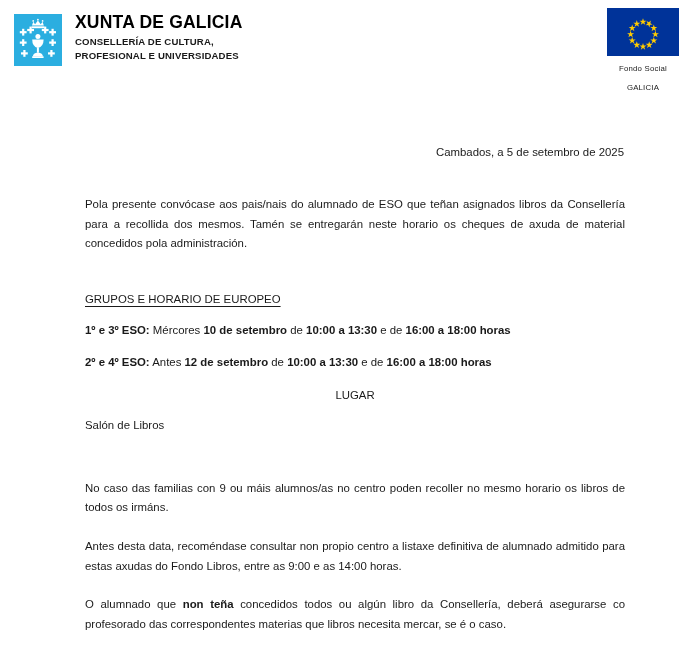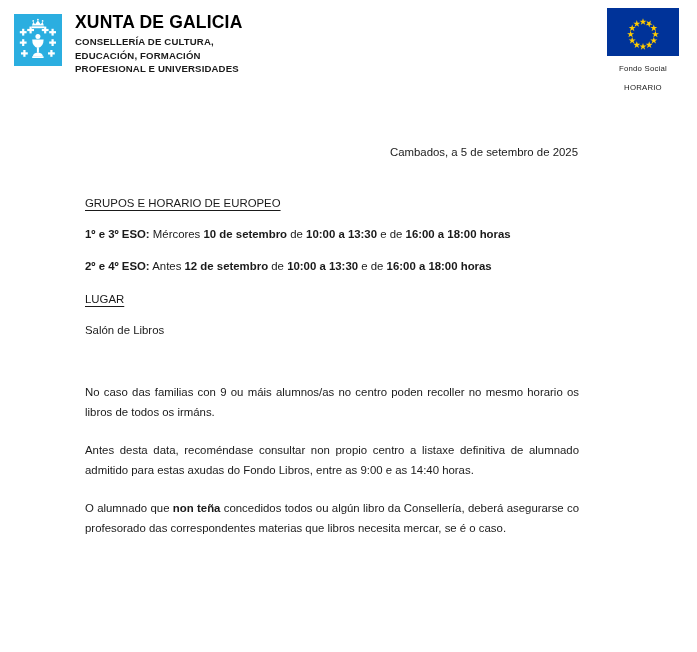--- a/index.html
+++ b/index.html
@@ -82,21 +82,21 @@
   .eu-caption2 {
     font-size: 7.8px;
     color: #1a1a1a;
     margin-top: 10px;
     line-height: 1.2;
     letter-spacing: 0.2px;
   }
 
   
   .doc {
-    padding: 0 118px 0 85px;
+    padding: 0 72px 0 85px;
     font-size: 11.4px;
   }
   .date-line {
     text-align: right;
     font-size: 11.4px;
     margin-top: 36px;
     padding-right: 1px;
   }
   .para {
     text-align: justify;
@@ -112,23 +112,23 @@
     text-underline-offset: 2.5px;
     line-height: 1.7;
   }
   .sched {
     margin-top: 12px;
     line-height: 1.7;
     white-space: nowrap;
   }
   .lugar-head {
     margin-top: 14px;
-    text-decoration: underline;
     text-underline-offset: 2.5px;
     line-height: 1.7;
+    text-align: center;
   }
   .lugar-val {
     margin-top: 11px;
     line-height: 1.7;
   }
   .para-gap1 { margin-top: 43px; }
   .para-gap2 { margin-top: 19px; }
   .para-gap3 { margin-top: 19px; }
   b { font-weight: bold; }
 </style>
@@ -192,21 +192,20 @@
             <rect x="-1.1" y="-3.4" width="2.2" height="6.8"></rect>
               <rect x="-3.4" y="-1.1" width="6.8" height="2.2"></rect>
           </g>
         </g>
       </svg>
     </div>
 
     <div class="brand-text">
       <div class="brand-title">XUNTA DE GALICIA</div>
       <div class="brand-sub">CONSELLERÍA DE CULTURA,</div>
-      <div class="brand-sub" style="margin-top:0">EDUCACIÓN, FORMACIÓN</div>
       <div class="brand-sub" style="margin-top:0">PROFESIONAL E UNIVERSIDADES</div>
     </div>
   </div>
 
   <div class="eu-block">
     <div class="eu-flag">
       <svg viewBox="0 0 72 48" width="72" height="48" aria-hidden="true">
         <rect x="0" y="0" width="72" height="48" fill="#003399"></rect>
         <g fill="#FFCC00">
           <polygon points="36,11.2 36.85,13.75 39.5,13.75 37.35,15.3 38.2,17.85 36,16.3 33.8,17.85 34.65,15.3 32.5,13.75 35.15,13.75" transform="translate(0,-1)"></polygon>
@@ -218,28 +217,29 @@
           <polygon points="36,11.2 36.85,13.75 39.5,13.75 37.35,15.3 38.2,17.85 36,16.3 33.8,17.85 34.65,15.3 32.5,13.75 35.15,13.75" transform="translate(0,23.8)"></polygon>
           <polygon points="36,11.2 36.85,13.75 39.5,13.75 37.35,15.3 38.2,17.85 36,16.3 33.8,17.85 34.65,15.3 32.5,13.75 35.15,13.75" transform="translate(-6.2,22.1)"></polygon>
           <polygon points="36,11.2 36.85,13.75 39.5,13.75 37.35,15.3 38.2,17.85 36,16.3 33.8,17.85 34.65,15.3 32.5,13.75 35.15,13.75" transform="translate(-10.8,17.7)"></polygon>
           <polygon points="36,11.2 36.85,13.75 39.5,13.75 37.35,15.3 38.2,17.85 36,16.3 33.8,17.85 34.65,15.3 32.5,13.75 35.15,13.75" transform="translate(-12.4,11.5)"></polygon>
           <polygon points="36,11.2 36.85,13.75 39.5,13.75 37.35,15.3 38.2,17.85 36,16.3 33.8,17.85 34.65,15.3 32.5,13.75 35.15,13.75" transform="translate(-10.8,5.3)"></polygon>
           <polygon points="36,11.2 36.85,13.75 39.5,13.75 37.35,15.3 38.2,17.85 36,16.3 33.8,17.85 34.65,15.3 32.5,13.75 35.15,13.75" transform="translate(-6.2,0.9)"></polygon>
         </g>
       </svg>
     </div>
     <div class="eu-caption">Fondo Social</div>
-    <div class="eu-caption2">HORARIO</div>
+    <div class="eu-caption2">GALICIA</div>
   </div>
 </div>
 
 <div class="doc">
 
   <div class="date-line">Cambados, a 5 de setembro de 2025</div>
 
+  <p class="para para-intro">Pola presente convócase aos pais/nais do alumnado de ESO que teñan asignados libros da Consellería para a recollida dos mesmos. Tamén se entregarán neste horario os cheques de axuda de material concedidos pola administración.</p>
 
   <div class="section-head">GRUPOS E HORARIO DE EUROPEO</div>
 
   <div class="sched">
     <b>1º e 3º ESO:</b>
     <span>Mércores</span>
     <b>10 de setembro</b>
     <span>de</span>
     <b>10:00 a 13:30</b>
     <span>e de</span>
@@ -254,17 +254,17 @@
     <b>10:00 a 13:30</b>
     <span>e de</span>
     <b>16:00 a 18:00 horas</b>
   </div>
 
   <div class="lugar-head">LUGAR</div>
   <div class="lugar-val">Salón de Libros</div>
 
   <p class="para para-gap1">No caso das familias con 9 ou máis alumnos/as no centro poden recoller no mesmo horario os libros de todos os irmáns.</p>
 
-  <p class="para para-gap2">Antes desta data, recoméndase consultar non propio centro a listaxe definitiva de alumnado admitido para estas axudas do Fondo Libros, entre as 9:00 e as 14:40 horas.</p>
+  <p class="para para-gap2">Antes desta data, recoméndase consultar non propio centro a listaxe definitiva de alumnado admitido para estas axudas do Fondo Libros, entre as 9:00 e as 14:00 horas.</p>
 
   <p class="para para-gap3"><span>O alumnado que </span><b>non teña</b><span> concedidos todos ou algún libro da Consellería, deberá asegurarse co profesorado das correspondentes materias que libros necesita mercar, se é o caso.</span></p>
 
 </div>
 
 </body></html>

